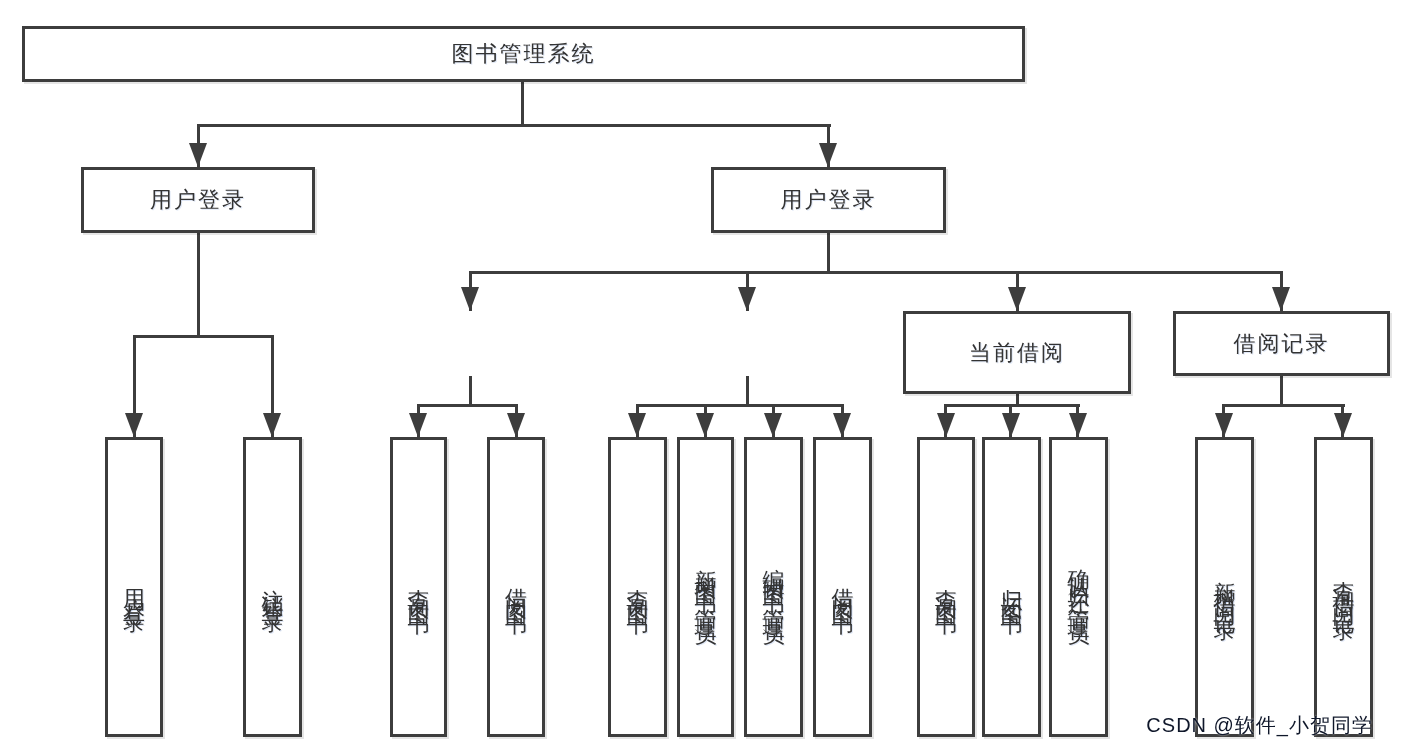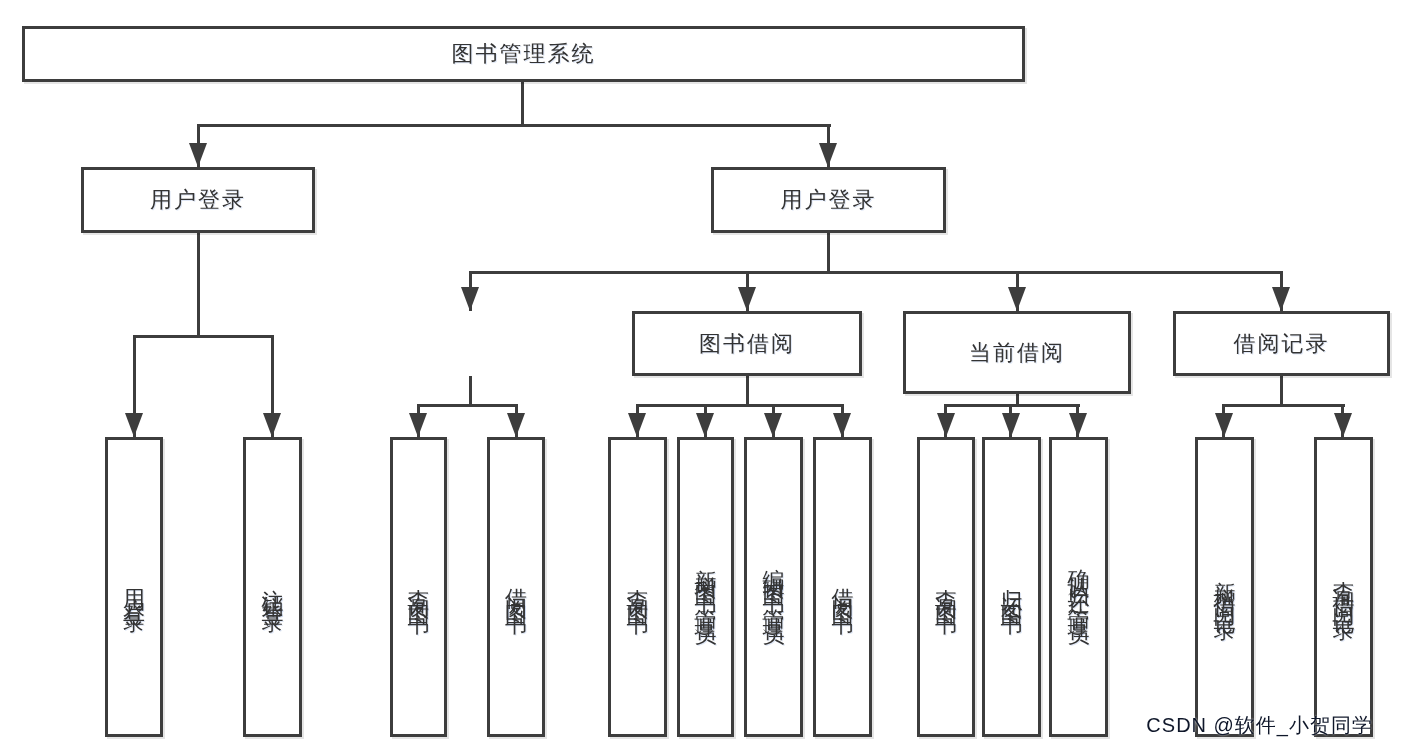--- a/index.html
+++ b/index.html
@@ -112,21 +112,20 @@
       <div class="ah" style="left: 1069px; top: 413px;"></div>
       <div class="ah" style="left: 1215px; top: 413px;"></div>
       <div class="ah" style="left: 1334px; top: 413px;"></div>
     </div>
 
   <div class="box h" style="left:22px;top:26px;width:1003px;height:56px">图书管理系统</div>
 
   <div class="box h" style="left:81px;top:167px;width:234px;height:66px">用户登录</div>
   <div class="box h" style="left:711px;top:167px;width:235px;height:66px">用户登录</div>
 
-  <div class="box h" style="left:632px;top:311px;width:230px;height:65px">图书借阅</div>
   <div class="box h" style="left:903px;top:311px;width:228px;height:83px">当前借阅</div>
   <div class="box h" style="left:1173px;top:311px;width:217px;height:65px">借阅记录</div>
 
   <div class="box v" style="left:105px;top:437px;width:58px;height:300px">用户登录</div>
   <div class="box v" style="left:243px;top:437px;width:59px;height:300px">注销登录</div>
 
   <div class="box v" style="left:390px;top:437px;width:57px;height:300px">查询图书</div>
   <div class="box v" style="left:487px;top:437px;width:58px;height:300px">借阅图书</div>
 
   <div class="box v" style="left:608px;top:437px;width:59px;height:300px">查询图书</div>

